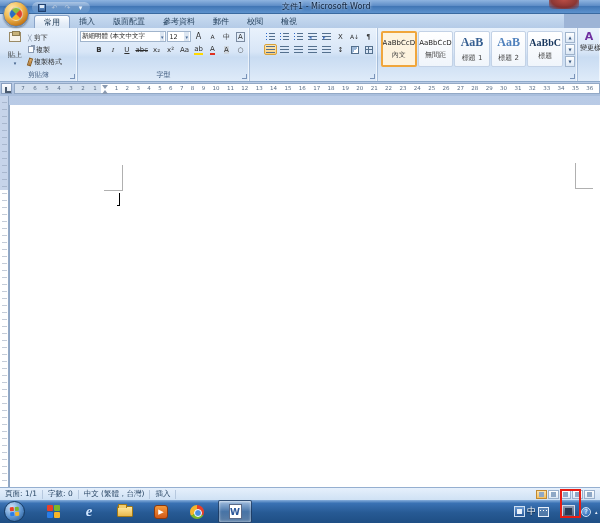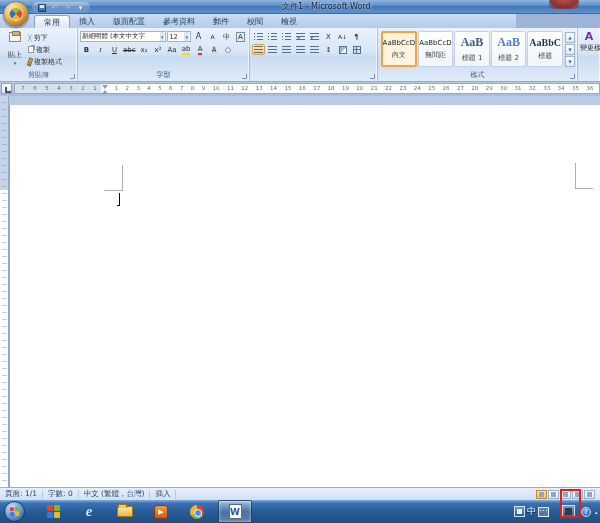--- a/index.html
+++ b/index.html
@@ -24,42 +24,42 @@
     border-radius:6px; }
   .qat-btn { width:11px; height:10px; display:flex; align-items:center; justify-content:center;
     font-size:7px; color:#eef4fb; }
   .qat-btn.dis { color:#b9c9dd; }
   .disk { width:8px; height:8px; background:linear-gradient(180deg,#7fa8d8,#33609c); border:1px solid #20406e; position:relative; }
   .disk::after { content:""; position:absolute; left:1px; top:0; width:4px; height:3px; background:#dce8f6; }
   .title { position:absolute; left:282px; top:1px; font-size:8px; color:#10233c;
     text-shadow:0 0 3px rgba(255,255,255,.9); white-space:nowrap; }
 
   
-  .tabrow { position:absolute; left:0; top:14px; width:516px; height:14px;
+  .tabrow { position:absolute; left:0; top:14px; width:564px; height:14px;
     background:linear-gradient(180deg,#cadcf1,#b4cbe7); display:flex; align-items:flex-end; padding-left:34px; }
   .tab { height:13px; padding:0 9px; font-size:8px; color:#1f3b57; display:flex; align-items:center;
     border-radius:3px 3px 0 0; cursor:default; white-space:nowrap; }
   .tab.active { background:linear-gradient(180deg,#fdfeff,#e6eef8 60%,#dbe7f5);
     border:1px solid #8aa4c8; border-bottom:none; color:#14314e; }
 
   
   .ribbon { position:absolute; left:0; top:28px; width:600px; height:54px;
     background:linear-gradient(180deg,#e9f2fc 0%,#d8e6f7 45%,#c9dcf2 55%,#dfeBF9 100%);
     background:linear-gradient(180deg,#e9f2fc 0%,#d8e6f7 45%,#c9dcf2 55%,#dfebf9 100%);
     border-bottom:1px solid #8ea9c9; display:flex; }
   .group { position:relative; height:100%; padding:2px 2px 12px 2px;
     border-right:1px solid rgba(122,152,190,.5); box-shadow:inset -1px 0 0 rgba(255,255,255,.6); }
   .g-label { position:absolute; left:0; bottom:1px; width:100%; text-align:center;
     font-size:7px; color:#3e5a7e; white-space:nowrap; }
   .launcher { position:absolute; right:2px; bottom:2px; width:5px; height:5px;
     border-right:1px solid #7a93b8; border-bottom:1px solid #7a93b8; }
   .mi { display:inline-flex; align-items:center; justify-content:center; height:11px; min-width:13px;
     border:1px solid transparent; border-radius:2px; font-size:7px; color:#2e2e2e; margin:0 0; }
   .mi.sel { background:linear-gradient(180deg,#fde8b8,#f9cf7f); border-color:#d9a23a; }
-  .rowi { display:flex; align-items:center; gap:1px; height:13px; }
+  .rowi { display:flex; align-items:center; gap:1px; height:13px;justify-content:flex-end; }
 
   
   .g-clip { width:78px; display:flex; }
   .paste-big { width:26px; height:37px; display:flex; flex-direction:column; align-items:center;
     justify-content:flex-start; border:1px solid transparent; border-radius:2px; }
   .clip-ic { width:12px; height:14px; background:#f6f3ec; border:1px solid #9a8a66; position:relative; margin-top:1px; }
   .clip-ic::before { content:""; position:absolute; left:2px; top:-2px; width:6px; height:3px; background:#c8b27a; border:1px solid #8a7a50; }
   .paste-lbl { font-size:7px; color:#2e2e2e; margin-top:8px; }
   .clip-col { display:flex; flex-direction:column; justify-content:flex-start; gap:1px; padding-top:2px; }
   .small-cmd { display:flex; align-items:center; gap:2px; height:11px; font-size:7px; color:#2e2e2e; white-space:nowrap; }
@@ -374,21 +374,20 @@
       </div>
       <div class="style-card">
         <span class="pv h ht">AaBbC</span>
         <span class="sname">標題</span>
       </div>
       <div class="scrolls">
         <span class="scr">▲</span>
         <span class="scr">▼</span>
         <span class="scr">▼</span>
       </div>
-      <div class="g-label">樣式</div>
       <div class="launcher"></div>
     </div>
 
     <div class="group g-change">
       <div style="text-align:center">
         <div class="chg-a">A</div>
         <div class="chg-lbl">變更樣式</div>
       </div>
     </div>
   </div>

